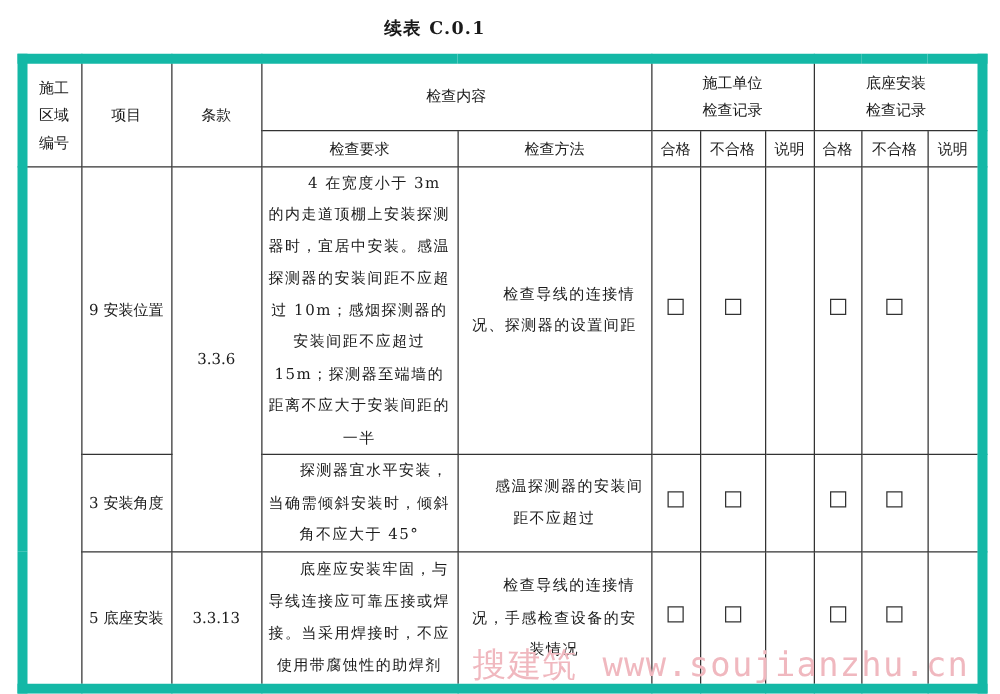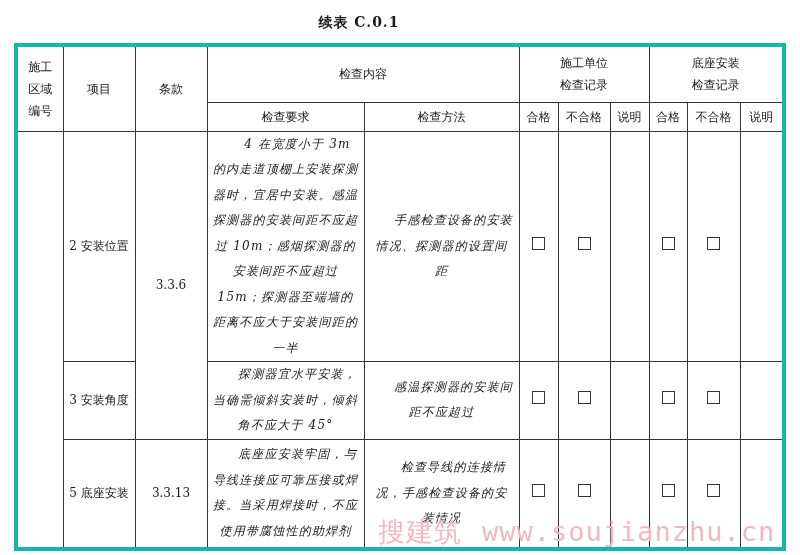--- a/index.html
+++ b/index.html
@@ -1,25 +1,25 @@
 <!DOCTYPE html>
 <html><head>
 <meta charset="utf-8">
 <style>
   html, body { margin:0; padding:0; background:#ffffff; }
   body { width:800px; height:555px; position:relative; overflow:hidden;
          font-family: "DejaVu Serif", "Liberation Serif", serif; color:#1a1a1a; }
-  .title { position:absolute; top:14px; left:15px; width:688px; text-align:center;
+  .title { position:absolute; top:14px; left:4px; width:688px; text-align:center;
            font-weight:bold; font-size:14px; letter-spacing:1px; }
   table.grid { position:absolute; left:14px; top:43px; border-collapse:collapse;
-               table-layout:fixed; width:768px; border:4px solid #14b8a6; }
+               table-layout:fixed; width:768px; border:8px solid #14b8a6; }
   table.grid td { border:1px solid #333; font-size:12px; line-height:22px;
                   text-align:center; vertical-align:middle; padding:0; }
   .hdr2 td { height:28px; }
-  .justify { text-align:left; padding:0 5px !important; line-height:25.5px !important; letter-spacing:1.2px;font-style:italic; }
+  .justify { text-align:left; padding:0 5px !important; line-height:25.5px !important; letter-spacing:1.2px; }
   .indent { text-indent:2em; }
   .box { display:inline-block; width:11px; height:11px; border:1px solid #333; }
   .watermark { position:absolute; top:514px; left:378px; font-size:27px; color:#f0b8bf;
                font-family:"DejaVu Sans Mono","Liberation Mono",monospace; letter-spacing:1px; }
   .watermark .cn { font-family:"DejaVu Sans","Liberation Sans",sans-serif; margin-right:20px; }
 </style>
 </head>
 <body>
 
 <div class="title">续表 C.0.1</div>
@@ -63,24 +63,24 @@
     <td>合格</td>
     <td>不合格</td>
     <td>说明</td>
     <td>合格</td>
     <td>不合格</td>
     <td>说明</td>
   </tr>
 
   <tr style="height:197px">
     <td rowspan="3"></td>
-    <td>2 安装位置</td>
+    <td>9 安装位置</td>
     <td rowspan="2">3.3.6</td>
     <td class="justify indent">4 在宽度小于 3m 的内走道顶棚上安装探测器时，宜居中安装。感温探测器的安装间距不应超过 10m；感烟探测器的安装间距不应超过 15m；探测器至端墙的距离不应大于安装间距的一半</td>
-    <td class="justify indent">手感检查设备的安装情况、探测器的设置间距</td>
+    <td class="justify indent">检查导线的连接情况、探测器的设置间距</td>
     <td><span class="box"></span></td>
     <td><span class="box"></span></td>
     <td></td>
     <td><span class="box"></span></td>
     <td><span class="box"></span></td>
     <td></td>
   </tr>
 
   <tr style="height:77px">
     <td>3 安装角度</td>

